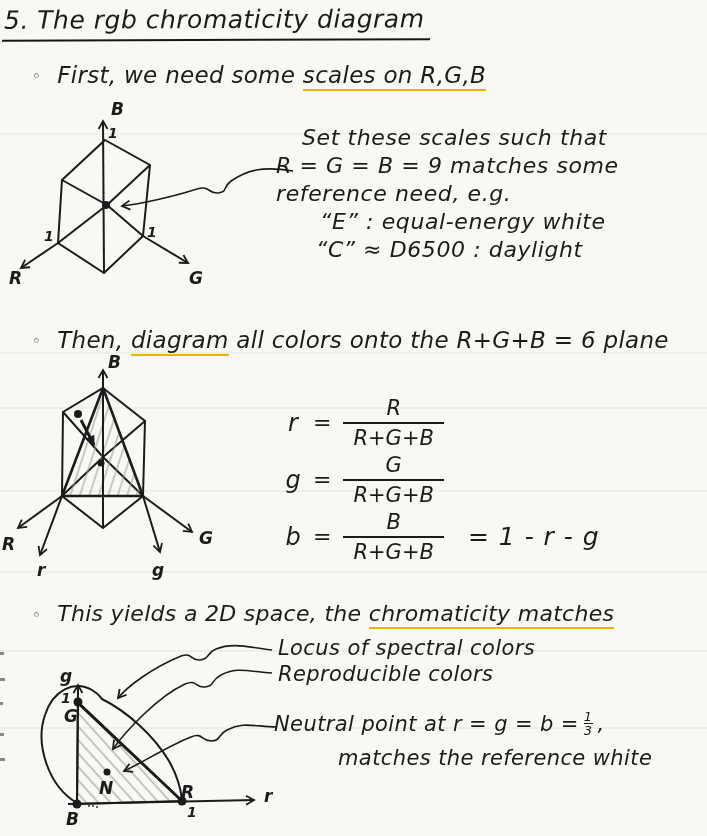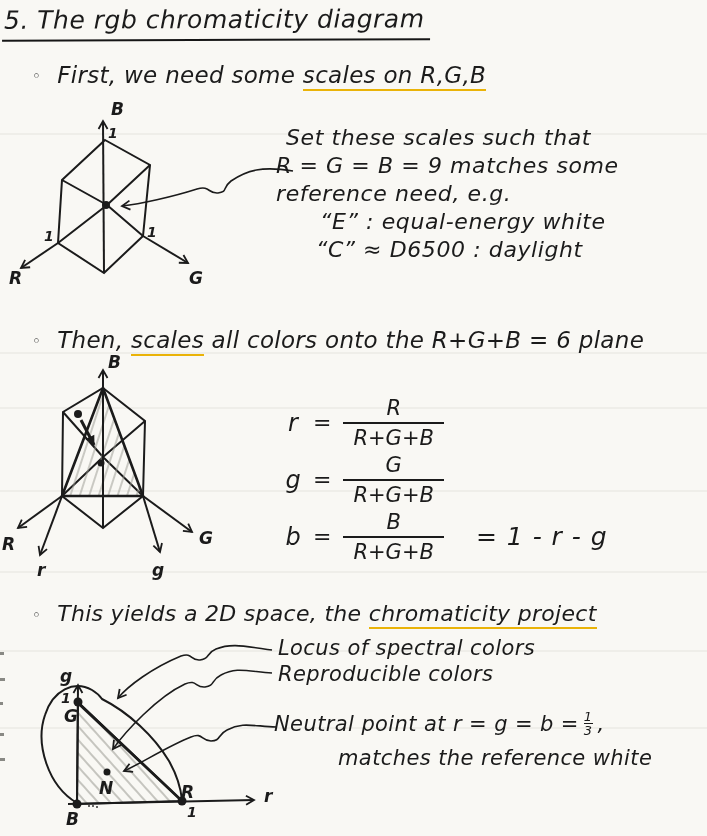--- a/index.html
+++ b/index.html
@@ -14,21 +14,21 @@
   .bullet{display:flex;gap:16px;font-size:23px;letter-spacing:.3px;}
   .bullet .bullet-marker{font-size:15px;margin-top:5px;}
   .u{border-bottom:2px solid #eab308;padding-bottom:1px;}
   .note{font-size:22px;line-height:28px;letter-spacing:.6px;}
   .note div{white-space:nowrap;}
   .eq{display:flex;align-items:center;height:57px;gap:12px;font-size:22px;}
   .eq .lhs{font-size:24px;width:16px;text-align:center;}
   .frac{display:inline-block;text-align:center;font-size:21px;}
   .frac .num{display:block;padding:0 10px 2px;}
   .frac .den{display:block;border-top:2px solid #1b1b1b;padding:2px 10px 0;}
-  .tail{font-size:25px;margin-left:20px;letter-spacing:1px;}
+  .tail{font-size:25px;margin-left:12px;letter-spacing:1px;}
   .anno{font-size:21px;letter-spacing:.4px;}
   .neutral{display:flex;align-items:center;gap:4px;}
   .sfrac{display:inline-flex;flex-direction:column;align-items:center;font-size:13px;
          line-height:13px;margin:0 1px;}
   .sfrac .den{border-top:1.5px solid #1b1b1b;}
   .dl{position:absolute;font-size:17px;font-weight:600;letter-spacing:.3px;}
   .done{position:absolute;font-size:14px;font-weight:700;}
   svg{position:absolute;left:0;top:0;}
 </style>
 </head>
@@ -110,37 +110,37 @@
   </svg>
 
   <div class="abs title" style="left:2px;top:5px">5. The rgb chromaticity diagram</div>
 
   <div class="abs bullet" style="left:32px;top:62px">
     <span class="bullet-marker">◦</span>
     <span><span>First, we need some </span><span class="u">scales on R,G,B</span><span></span></span>
   </div>
 
   <div class="abs note" style="left:276px;top:124px">
-    <div style="margin-left:10px">Set these scales such that</div>
+    <div style="margin-left:26px">Set these scales such that</div>
     <div>R = G = B = 9  matches some</div>
     <div>reference need, e.g.</div>
     <div style="margin-left:44px">“E” :  equal-energy white</div>
     <div style="margin-left:40px">“C” ≈ D6500 :  daylight</div>
   </div>
 
   <span class="dl" style="left:111px;top:99px">B</span>
   <span class="done" style="left:108px;top:125px">1</span>
   <span class="done" style="left:44px;top:228px">1</span>
   <span class="done" style="left:147px;top:224px">1</span>
   <span class="dl" style="left:9px;top:268px">R</span>
   <span class="dl" style="left:189px;top:268px">G</span>
 
   <div class="abs bullet" style="left:32px;top:327px">
     <span class="bullet-marker">◦</span>
-    <span><span>Then, </span><span class="u">scales</span><span> all colors onto the  R+G+B = 6  plane</span></span>
+    <span><span>Then, </span><span class="u">diagram</span><span> all colors onto the  R+G+B = 6  plane</span></span>
   </div>
 
   <span class="dl" style="left:108px;top:352px">B</span>
   <span class="dl" style="left:2px;top:534px">R</span>
   <span class="dl" style="left:37px;top:560px">r</span>
   <span class="dl" style="left:152px;top:560px">g</span>
   <span class="dl" style="left:199px;top:528px">G</span>
 
   <div class="abs" style="left:285px;top:394px">
     <div class="eq">
@@ -167,21 +167,21 @@
       <span class="frac">
           <span class="num">B</span>
           <span class="den">R+G+B</span>
         </span>
       <span class="tail">=  1 - r - g</span>
     </div>
   </div>
 
   <div class="abs bullet" style="left:32px;top:601px;font-size:22px">
     <span class="bullet-marker">◦</span>
-    <span><span>This yields a 2D space, the </span><span class="u">chromaticity project</span><span></span></span>
+    <span><span>This yields a 2D space, the </span><span class="u">chromaticity matches</span><span></span></span>
   </div>
 
   <div class="abs anno" style="left:278px;top:636px">Locus of spectral colors</div>
   <div class="abs anno" style="left:278px;top:662px">Reproducible colors</div>
   <div class="abs anno neutral" style="left:274px;top:710px">
     <span>Neutral point at  r = g = b =</span>
     <span class="sfrac">
         <span>1</span>
         <span class="den">3</span>
       </span>

